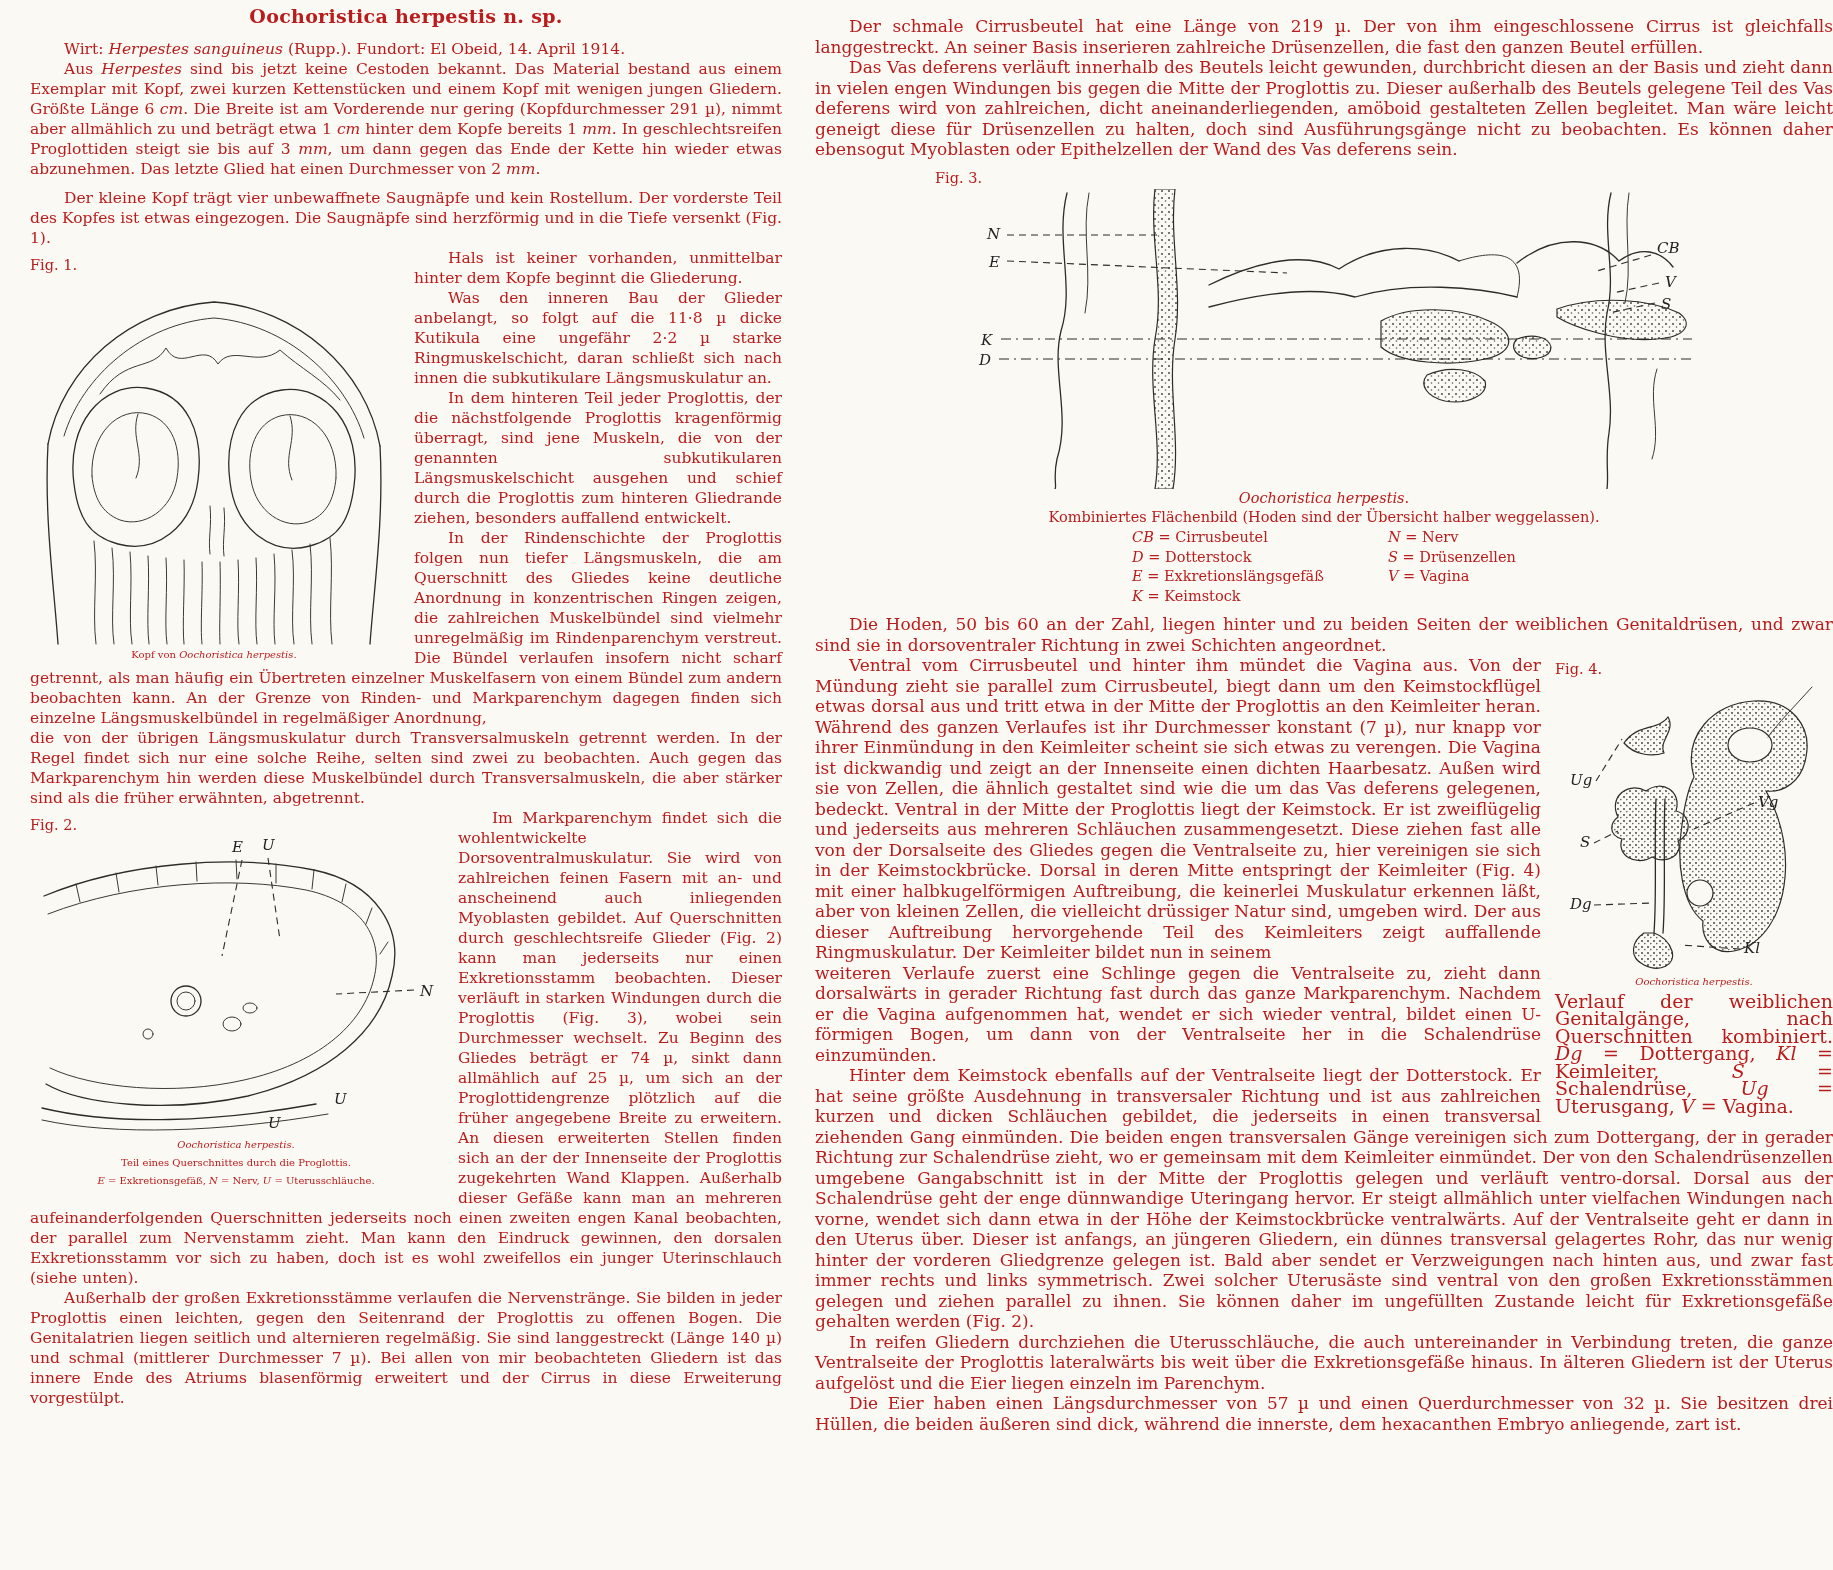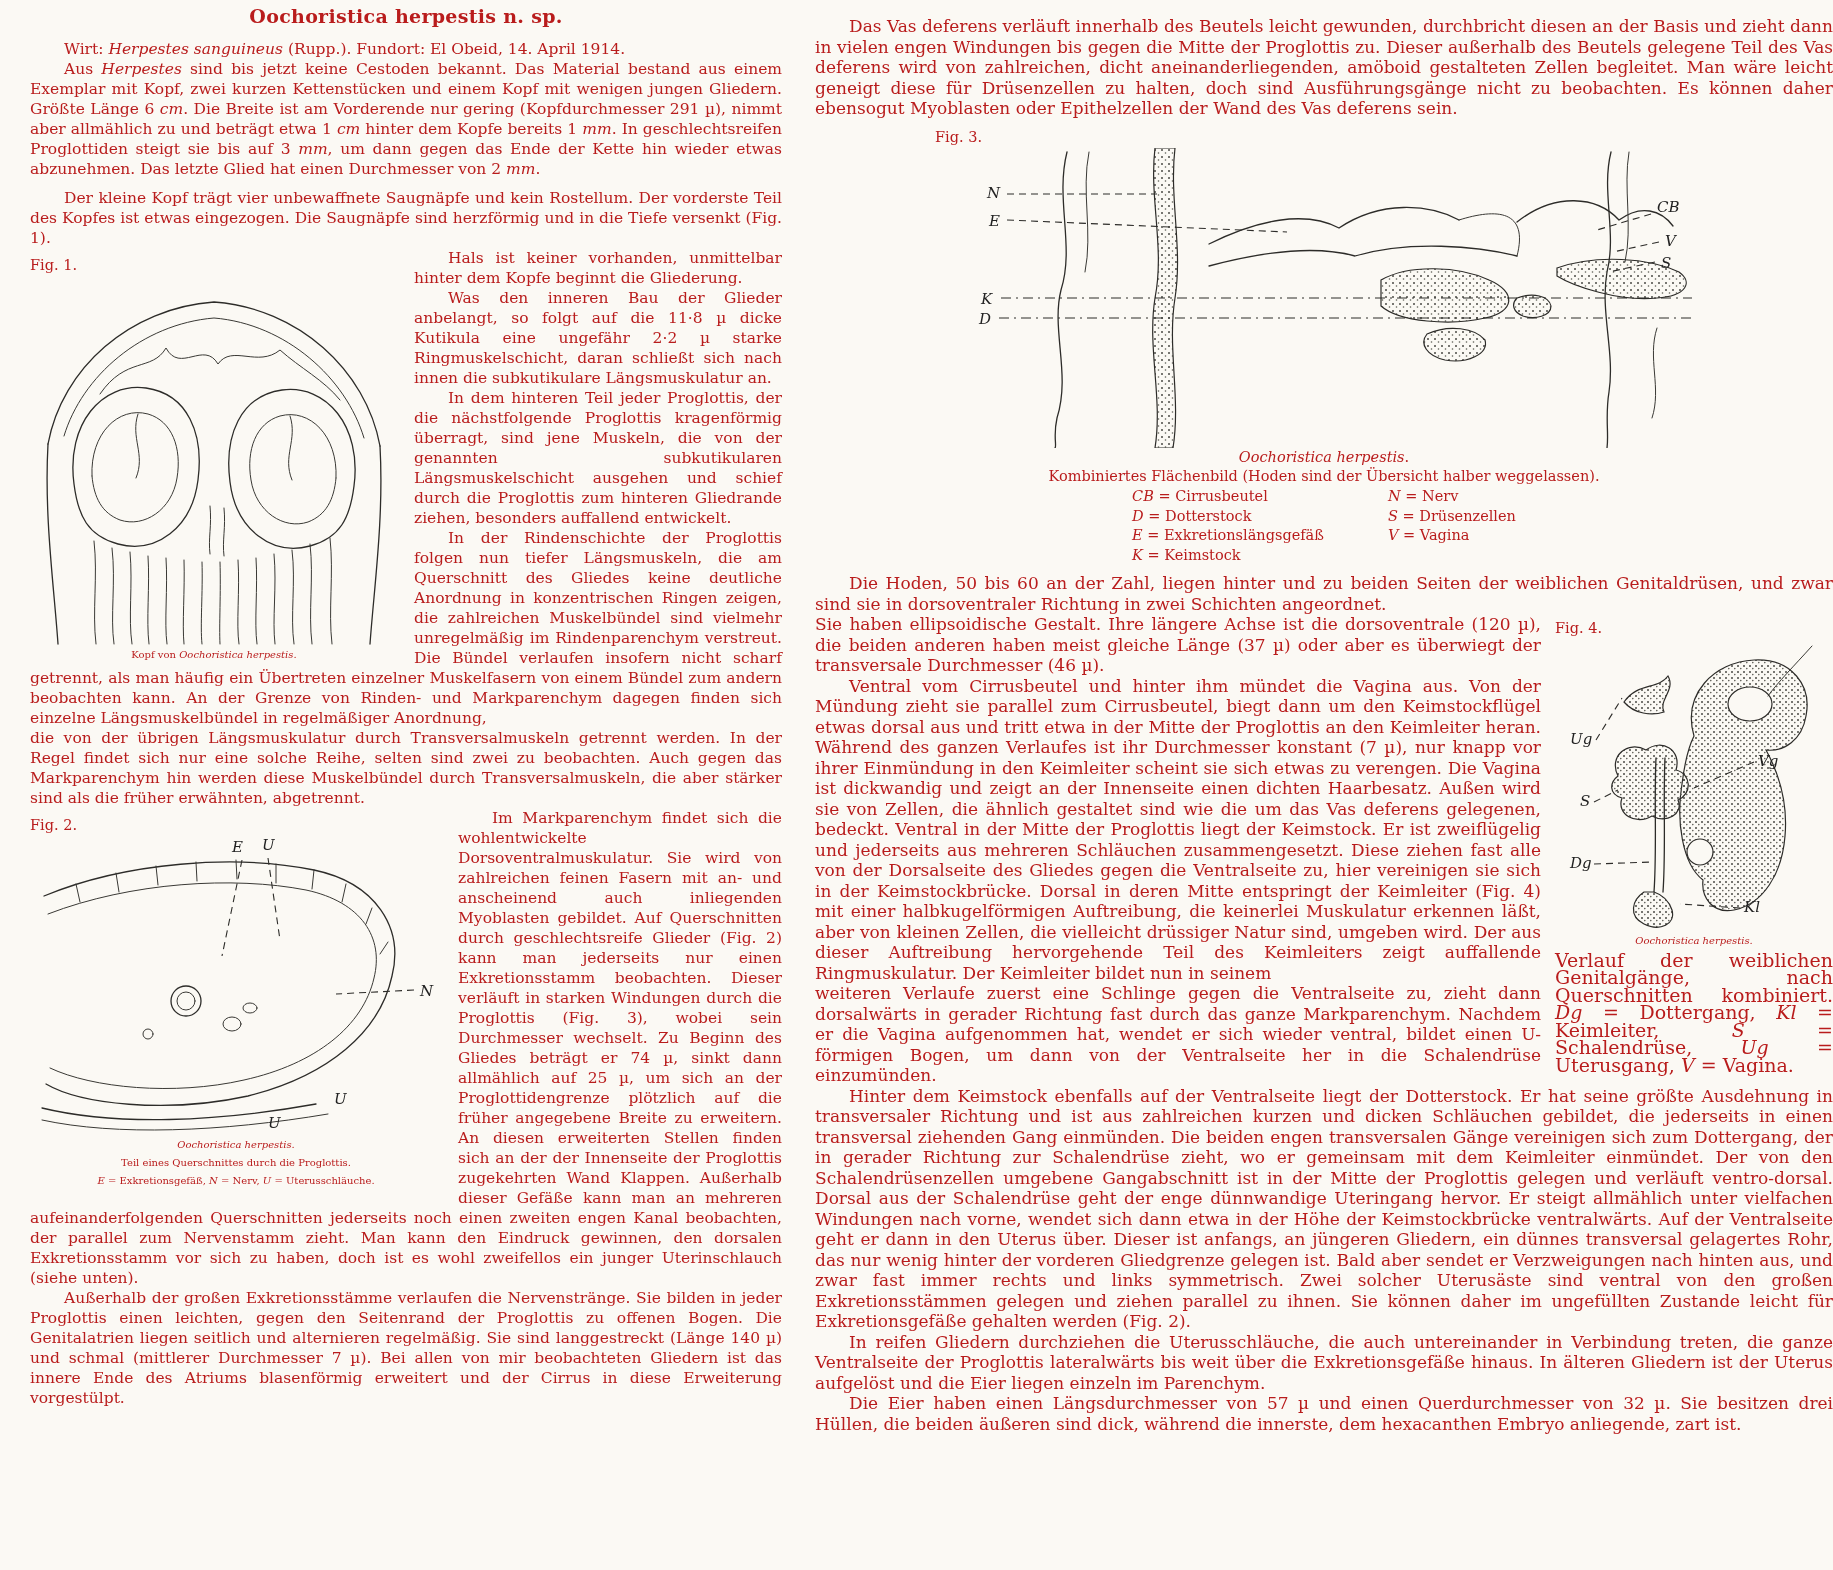--- a/index.html
+++ b/index.html
@@ -119,20 +119,21 @@
       <figcaption class="figcap"><span class="run-i">Oochoristica herpestis</span><span>.</span></figcaption>
       <div class="figcap">Teil eines Querschnittes durch die Proglottis.</div>
       <div class="figcap"><span class="run-i">E</span><span> = Exkretionsgefäß, </span><span class="run-i">N</span><span> = Nerv, </span><span class="run-i">U</span><span> = Uterusschläuche.</span></div>
     </figure>
 
     <p class="ind">Im Markparenchym findet sich die wohlentwickelte Dorsoventralmuskulatur. Sie wird von zahlreichen feinen Fasern mit an- und anscheinend auch inliegenden Myoblasten gebildet. Auf Querschnitten durch geschlechtsreife Glieder (Fig. 2) kann man jederseits nur einen Exkretionsstamm beobachten. Dieser verläuft in starken Windungen durch die Proglottis (Fig. 3), wobei sein Durchmesser wechselt. Zu Beginn des Gliedes beträgt er 74 µ, sinkt dann allmählich auf 25 µ, um sich an der Proglottidengrenze plötzlich auf die früher angegebene Breite zu erweitern. An diesen erweiterten Stellen finden sich an der der Innenseite der Proglottis zugekehrten Wand Klappen. Außerhalb dieser Gefäße kann man an mehreren aufeinanderfolgenden Querschnitten jederseits noch einen zweiten engen Kanal beobachten, der parallel zum Nervenstamm zieht. Man kann den Eindruck gewinnen, den dorsalen Exkretionsstamm vor sich zu haben, doch ist es wohl zweifellos ein junger Uterinschlauch (siehe unten).</p>
     <p class="ind">Außerhalb der großen Exkretionsstämme verlaufen die Nervenstränge. Sie bilden in jeder Proglottis einen leichten, gegen den Seitenrand der Proglottis zu offenen Bogen. Die Genitalatrien liegen seitlich und alternieren regelmäßig. Sie sind langgestreckt (Länge 140 µ) und schmal (mittlerer Durchmesser 7 µ). Bei allen von mir beobachteten Gliedern ist das innere Ende des Atriums blasenförmig erweitert und der Cirrus in diese Erweiterung vorgestülpt.</p>
   </div>
 
   <div class="col-right">
+    <p class="ind">Der schmale Cirrusbeutel hat eine Länge von 219 µ. Der von ihm eingeschlossene Cirrus ist gleichfalls langgestreckt. An seiner Basis inserieren zahlreiche Drüsenzellen, die fast den ganzen Beutel erfüllen.</p>
     <p class="ind">Das Vas deferens verläuft innerhalb des Beutels leicht gewunden, durchbricht diesen an der Basis und zieht dann in vielen engen Windungen bis gegen die Mitte der Proglottis zu. Dieser außerhalb des Beutels gelegene Teil des Vas deferens wird von zahlreichen, dicht aneinanderliegenden, amöboid gestalteten Zellen begleitet. Man wäre leicht geneigt diese für Drüsenzellen zu halten, doch sind Ausführungsgänge nicht zu beobachten. Es können daher ebensogut Myoblasten oder Epithelzellen der Wand des Vas deferens sein.</p>
 
     <figure class="fig3block">
       <div class="figlabel" style="padding-left:120px">Fig. 3.</div>
       <svg width="735" height="300" viewBox="0 0 735 300">
         <defs>
           <pattern id="d3" width="7" height="7" patternUnits="userSpaceOnUse">
             <circle cx="2" cy="2" r="1" fill="#4a4a45"></circle>
             <circle cx="5.5" cy="5" r="0.8" fill="#5a5a52"></circle>
           </pattern>
@@ -211,21 +212,20 @@
         <text x="8" y="104">Ug</text>
         <text x="18" y="166">S</text>
         <text x="8" y="228">Dg</text>
         <text x="196" y="126">Vg</text>
         <text x="182" y="272">Kl</text>
       </svg>
       <figcaption class="figcap"><span class="run-i">Oochoristica herpestis</span><span>.</span></figcaption>
       <div class="fig4desc"><span>Verlauf der weiblichen Genitalgänge, nach Querschnitten kombiniert. </span><span class="run-i">Dg</span><span> = Dottergang, </span><span class="run-i">Kl</span><span> = Keimleiter, </span><span class="run-i">S</span><span> = Schalendrüse, </span><span class="run-i">Ug</span><span> = Uterusgang, </span><span class="run-i">V</span><span> = Vagina.</span></div>
     </figure>
 
-    <p class="noind">Sie haben ellipsoidische Gestalt. Ihre längere Achse ist die dorsoventrale (120 µ), die beiden anderen haben meist gleiche Länge (37 µ) oder aber es überwiegt der transversale Durchmesser (46 µ).</p>
     <p class="ind">Ventral vom Cirrusbeutel und hinter ihm mündet die Vagina aus. Von der Mündung zieht sie parallel zum Cirrusbeutel, biegt dann um den Keimstockflügel etwas dorsal aus und tritt etwa in der Mitte der Proglottis an den Keimleiter heran. Während des ganzen Verlaufes ist ihr Durchmesser konstant (7 µ), nur knapp vor ihrer Einmündung in den Keimleiter scheint sie sich etwas zu verengen. Die Vagina ist dickwandig und zeigt an der Innenseite einen dichten Haarbesatz. Außen wird sie von Zellen, die ähnlich gestaltet sind wie die um das Vas deferens gelegenen, bedeckt. Ventral in der Mitte der Proglottis liegt der Keimstock. Er ist zweiflügelig und jederseits aus mehreren Schläuchen zusammengesetzt. Diese ziehen fast alle von der Dorsalseite des Gliedes gegen die Ventralseite zu, hier vereinigen sie sich in der Keimstockbrücke. Dorsal in deren Mitte entspringt der Keimleiter (Fig. 4) mit einer halbkugelförmigen Auftreibung, die keinerlei Muskulatur erkennen läßt, aber von kleinen Zellen, die vielleicht drüssiger Natur sind, umgeben wird. Der aus dieser Auftreibung hervorgehende Teil des Keimleiters zeigt auffallende Ringmuskulatur. Der Keimleiter bildet nun in seinem</p>
     <p class="noind">weiteren Verlaufe zuerst eine Schlinge gegen die Ventralseite zu, zieht dann dorsalwärts in gerader Richtung fast durch das ganze Markparenchym. Nachdem er die Vagina aufgenommen hat, wendet er sich wieder ventral, bildet einen U-förmigen Bogen, um dann von der Ventralseite her in die Schalendrüse einzumünden.</p>
     <p class="ind">Hinter dem Keimstock ebenfalls auf der Ventralseite liegt der Dotterstock. Er hat seine größte Ausdehnung in transversaler Richtung und ist aus zahlreichen kurzen und dicken Schläuchen gebildet, die jederseits in einen transversal ziehenden Gang einmünden. Die beiden engen transversalen Gänge vereinigen sich zum Dottergang, der in gerader Richtung zur Schalendrüse zieht, wo er gemeinsam mit dem Keimleiter einmündet. Der von den Schalendrüsenzellen umgebene Gangabschnitt ist in der Mitte der Proglottis gelegen und verläuft ventro-dorsal. Dorsal aus der Schalendrüse geht der enge dünnwandige Uteringang hervor. Er steigt allmählich unter vielfachen Windungen nach vorne, wendet sich dann etwa in der Höhe der Keimstockbrücke ventralwärts. Auf der Ventralseite geht er dann in den Uterus über. Dieser ist anfangs, an jüngeren Gliedern, ein dünnes transversal gelagertes Rohr, das nur wenig hinter der vorderen Gliedgrenze gelegen ist. Bald aber sendet er Verzweigungen nach hinten aus, und zwar fast immer rechts und links symmetrisch. Zwei solcher Uterusäste sind ventral von den großen Exkretionsstämmen gelegen und ziehen parallel zu ihnen. Sie können daher im ungefüllten Zustande leicht für Exkretionsgefäße gehalten werden (Fig. 2).</p>
     <p class="ind">In reifen Gliedern durchziehen die Uterusschläuche, die auch untereinander in Verbindung treten, die ganze Ventralseite der Proglottis lateralwärts bis weit über die Exkretionsgefäße hinaus. In älteren Gliedern ist der Uterus aufgelöst und die Eier liegen einzeln im Parenchym.</p>
     <p class="ind">Die Eier haben einen Längsdurchmesser von 57 µ und einen Querdurchmesser von 32 µ. Sie besitzen drei Hüllen, die beiden äußeren sind dick, während die innerste, dem hexacanthen Embryo anliegende, zart ist.</p>
   </div>
 
 </div>
 
 </body></html>

